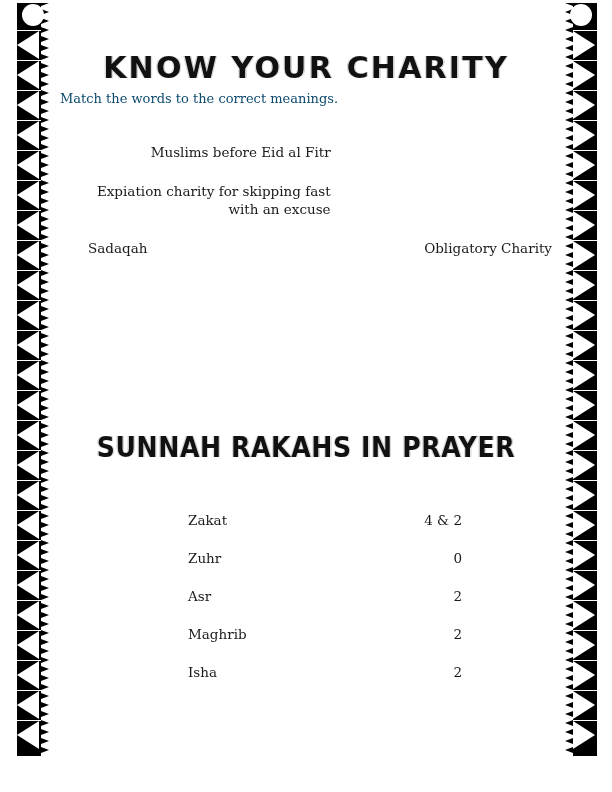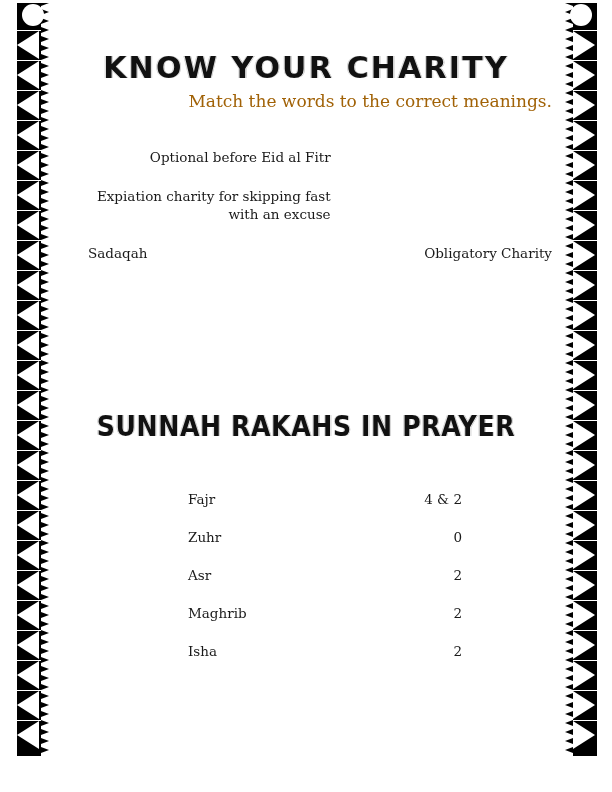--- a/index.html
+++ b/index.html
@@ -115,21 +115,21 @@
   .content {
     position: absolute;
     left: 60px;
     right: 60px;
     top: 0;
     bottom: 0;
   }
 
   .section { position: absolute; left: 0; right: 0; }
   .section-charity { top: 50px; }
-  .section-rakah  { top: 410px; }
+  .section-rakah  { top: 431px; }
 
   .heading {
     text-align: center;
     font-family: "DejaVu Sans", "Liberation Sans", sans-serif;
     font-weight: 700;
     color: #111111;
     margin: 0;
     
     text-shadow:
        0.6px 0 0 rgba(255,255,255,0.85),
@@ -142,25 +142,25 @@
     font-size: 30px;
     letter-spacing: 2.2px;
   }
   .heading-rakah {
     font-size: 28px;
     letter-spacing: 0.6px;
     font-stretch: condensed;
   }
 
   .subheading {
-    text-align: right;
+    text-align: left;
     font-family: "DejaVu Serif", "Liberation Serif", serif;
-    font-size: 17px;
+    font-size: 13px;
     margin: 6px 0 0 0;
-    color: #a16207;
+    color: #0c4a6e;
   }
 
   
   .match-rows {
     position: relative;
     margin-top: 38px;
   }
   .match-row {
     position: relative;
     display: flex;
@@ -486,39 +486,39 @@
   </div>
 
   <div class="content">
 
     <div class="section section-charity">
       <h1 class="heading heading-charity">KNOW YOUR CHARITY</h1>
       <p class="subheading">Match the words to the correct meanings.</p>
 
       <div class="match-rows">
         <div class="match-row">
-          <span class="match-def">Optional before Eid al Fitr</span>
+          <span class="match-def">Muslims before Eid al Fitr</span>
         </div>
         <div class="match-row">
           <span class="match-def">Expiation charity for skipping fast
 with an excuse</span>
         </div>
         <div class="match-row">
           <span class="match-term">Sadaqah</span>
           <span class="match-def">Obligatory Charity</span>
         </div>
       </div>
     </div>
 
     <div class="section section-rakah">
       <h1 class="heading heading-rakah">SUNNAH RAKAHS IN PRAYER</h1>
 
       <div class="rakah-rows">
         <div class="rakah-row">
-          <span class="rakah-name">Fajr</span>
+          <span class="rakah-name">Zakat</span>
           <span class="rakah-count">4 &amp; 2</span>
         </div>
         <div class="rakah-row">
           <span class="rakah-name">Zuhr</span>
           <span class="rakah-count">0</span>
         </div>
         <div class="rakah-row">
           <span class="rakah-name">Asr</span>
           <span class="rakah-count">2</span>
         </div>

